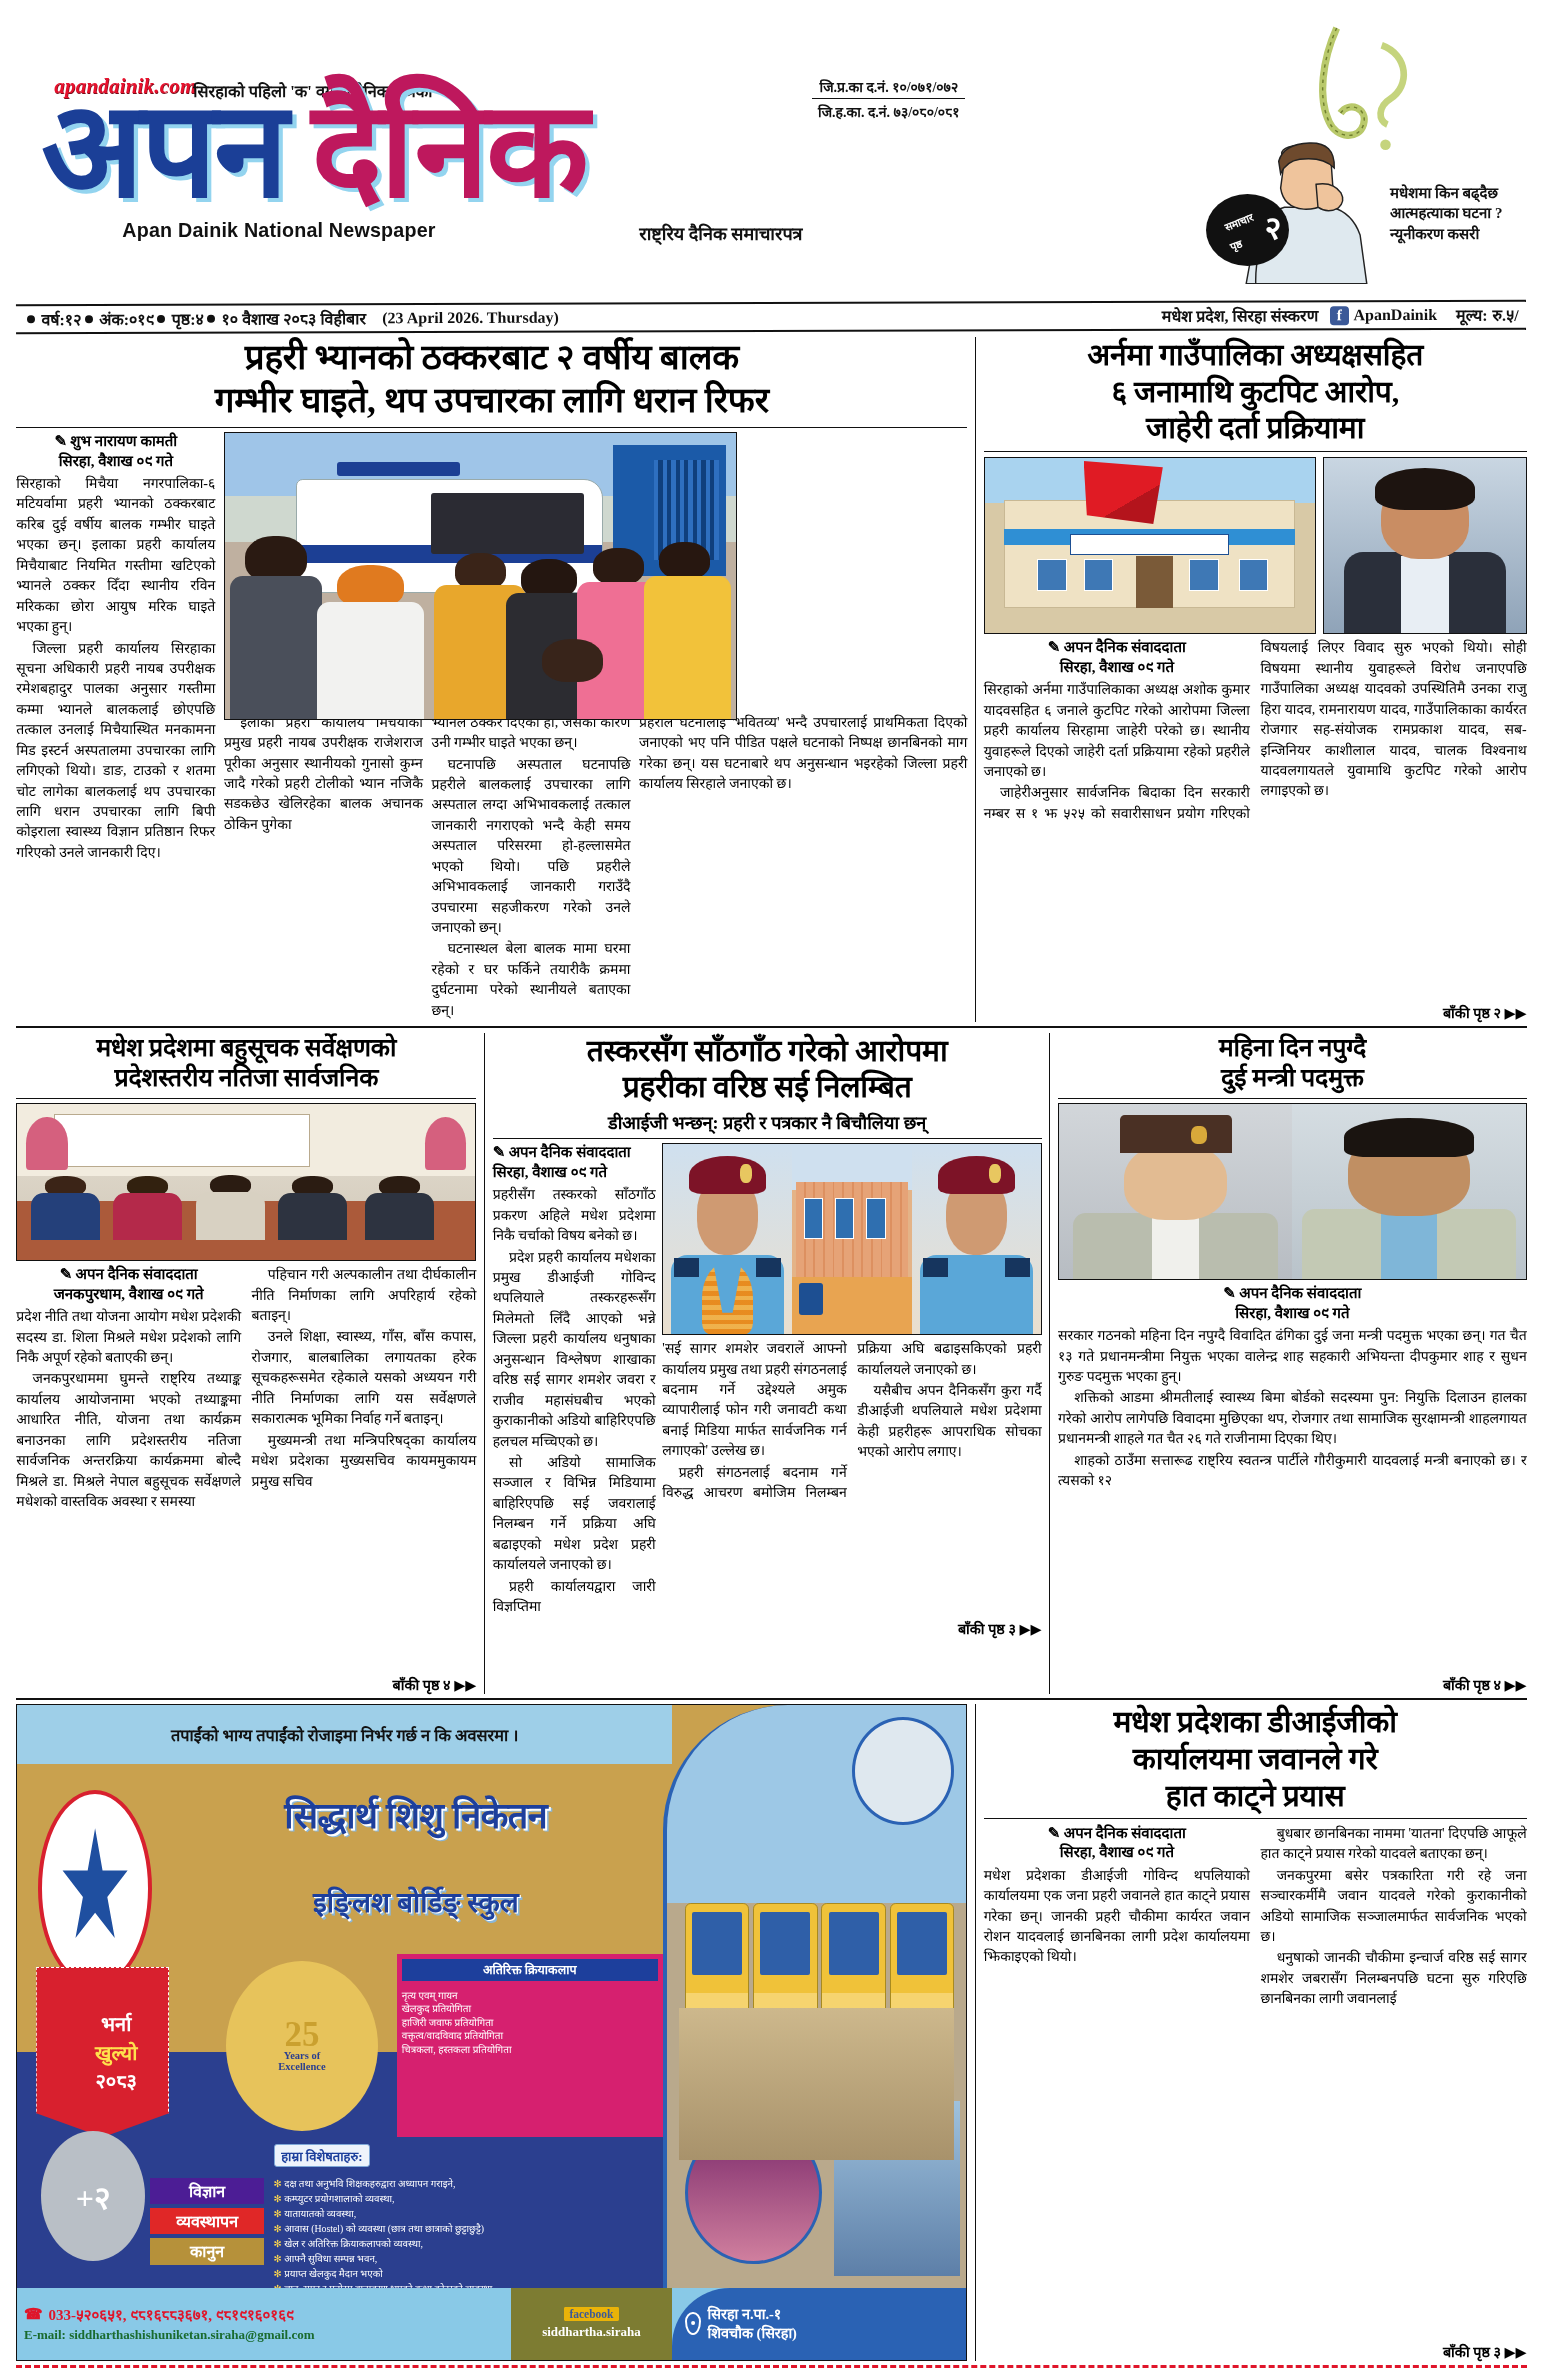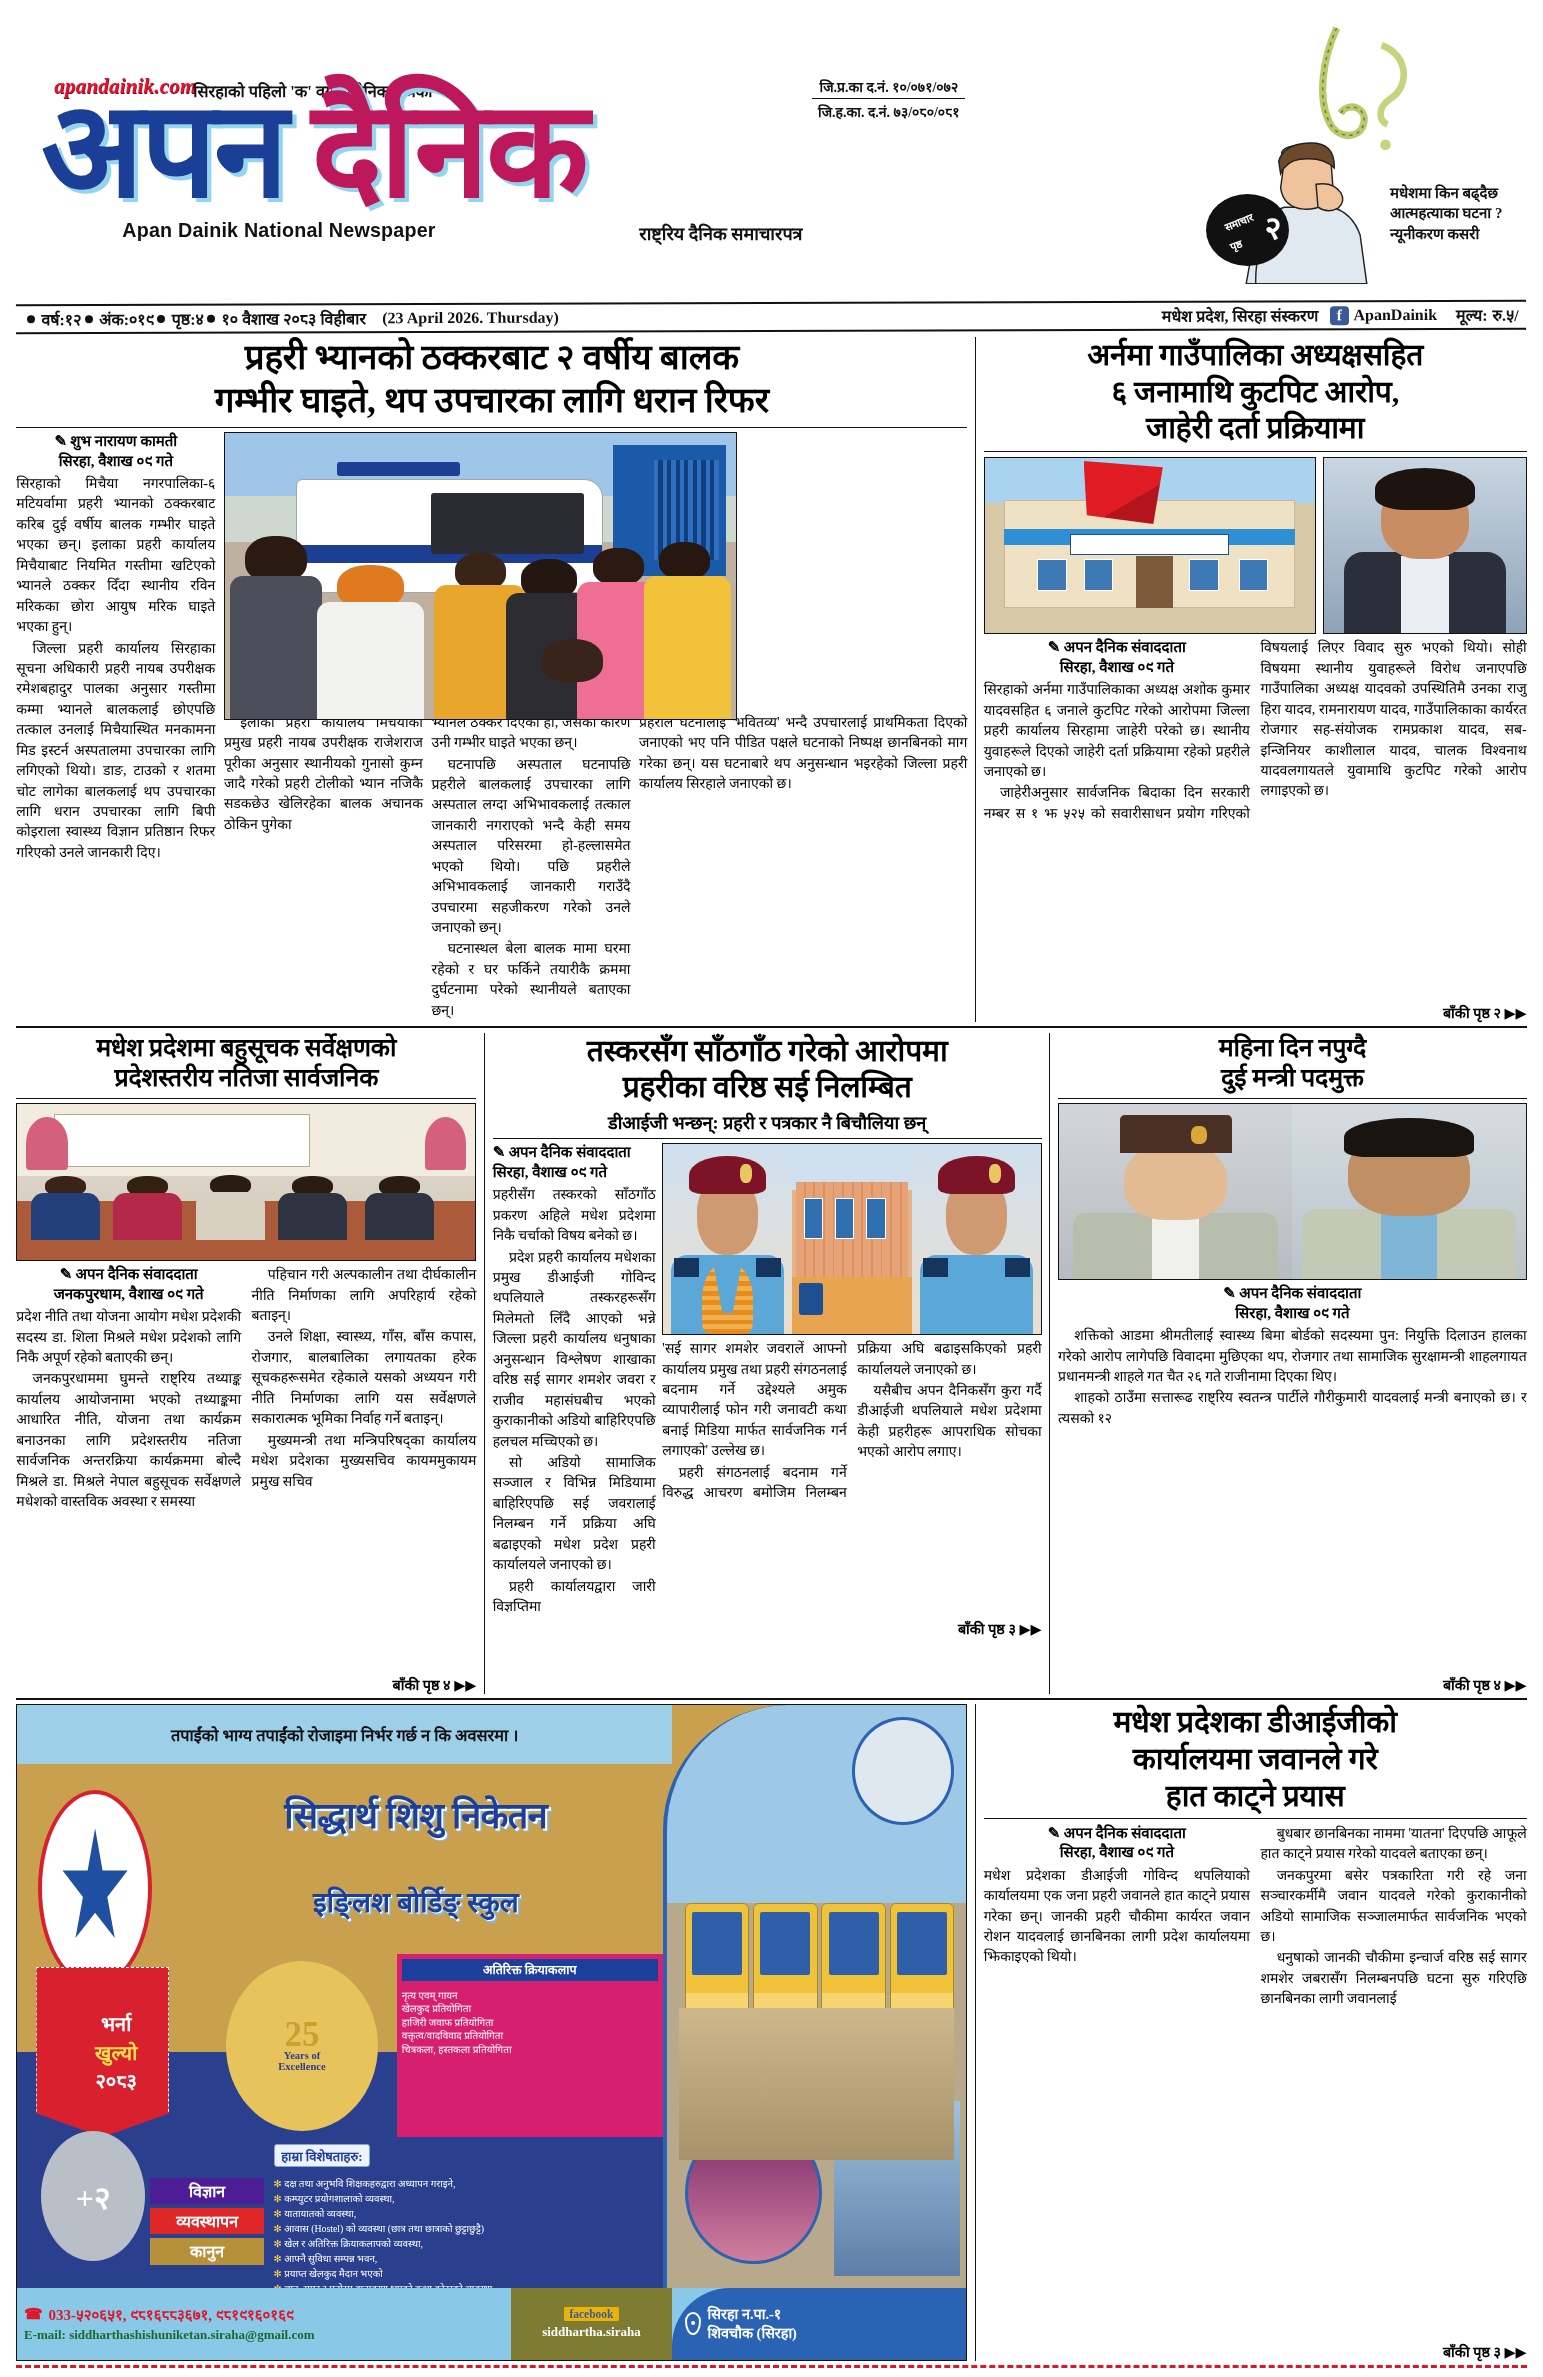--- a/index.html
+++ b/index.html
@@ -718,20 +718,21 @@
             <div class="head" style="left:24%;top:14%;width:52%;height:50%;background:#c08f63"></div>
             <div style="position:absolute;left:22%;top:8%;width:56%;height:22%;background:#1a1410;border-radius:50% 50% 18% 18%"></div>
           </div>
         </div>
 
         <div class="body-txt" style="flex:1 1 auto">
           <div class="byline">
             <span class="pen">✎</span><span>अपन दैनिक संवाददाता</span><br>
             <span>सिरहा, वैशाख ०९ गते</span>
           </div>
+          <p class="noind">सरकार गठनको महिना दिन नपुग्दै विवादित ढंगिका दुई जना मन्त्री पदमुक्त भएका छन्। गत चैत १३ गते प्रधानमन्त्रीमा नियुक्त भएका वालेन्द्र शाह सहकारी अभियन्ता दीपकुमार शाह र सुधन गुरुङ पदमुक्त भएका हुन्।</p>
           <p>शक्तिको आडमा श्रीमतीलाई स्वास्थ्य बिमा बोर्डको सदस्यमा पुन: नियुक्ति दिलाउन हालका गरेको आरोप लागेपछि विवादमा मुछिएका थप, रोजगार तथा सामाजिक सुरक्षामन्त्री शाहलगायत प्रधानमन्त्री शाहले गत चैत २६ गते राजीनामा दिएका थिए।</p>
           <p>शाहको ठाउँमा सत्तारूढ राष्ट्रिय स्वतन्त्र पार्टीले गौरीकुमारी यादवलाई मन्त्री बनाएको छ। र त्यसको १२</p>
         </div>
         <div class="contlink">बाँकी पृष्ठ ४ ▶▶</div>
       </div>
     </div>
 
     <div class="rule-h thick"></div>
 
     <div class="row" style="flex:1 1 auto; min-height:0;">

